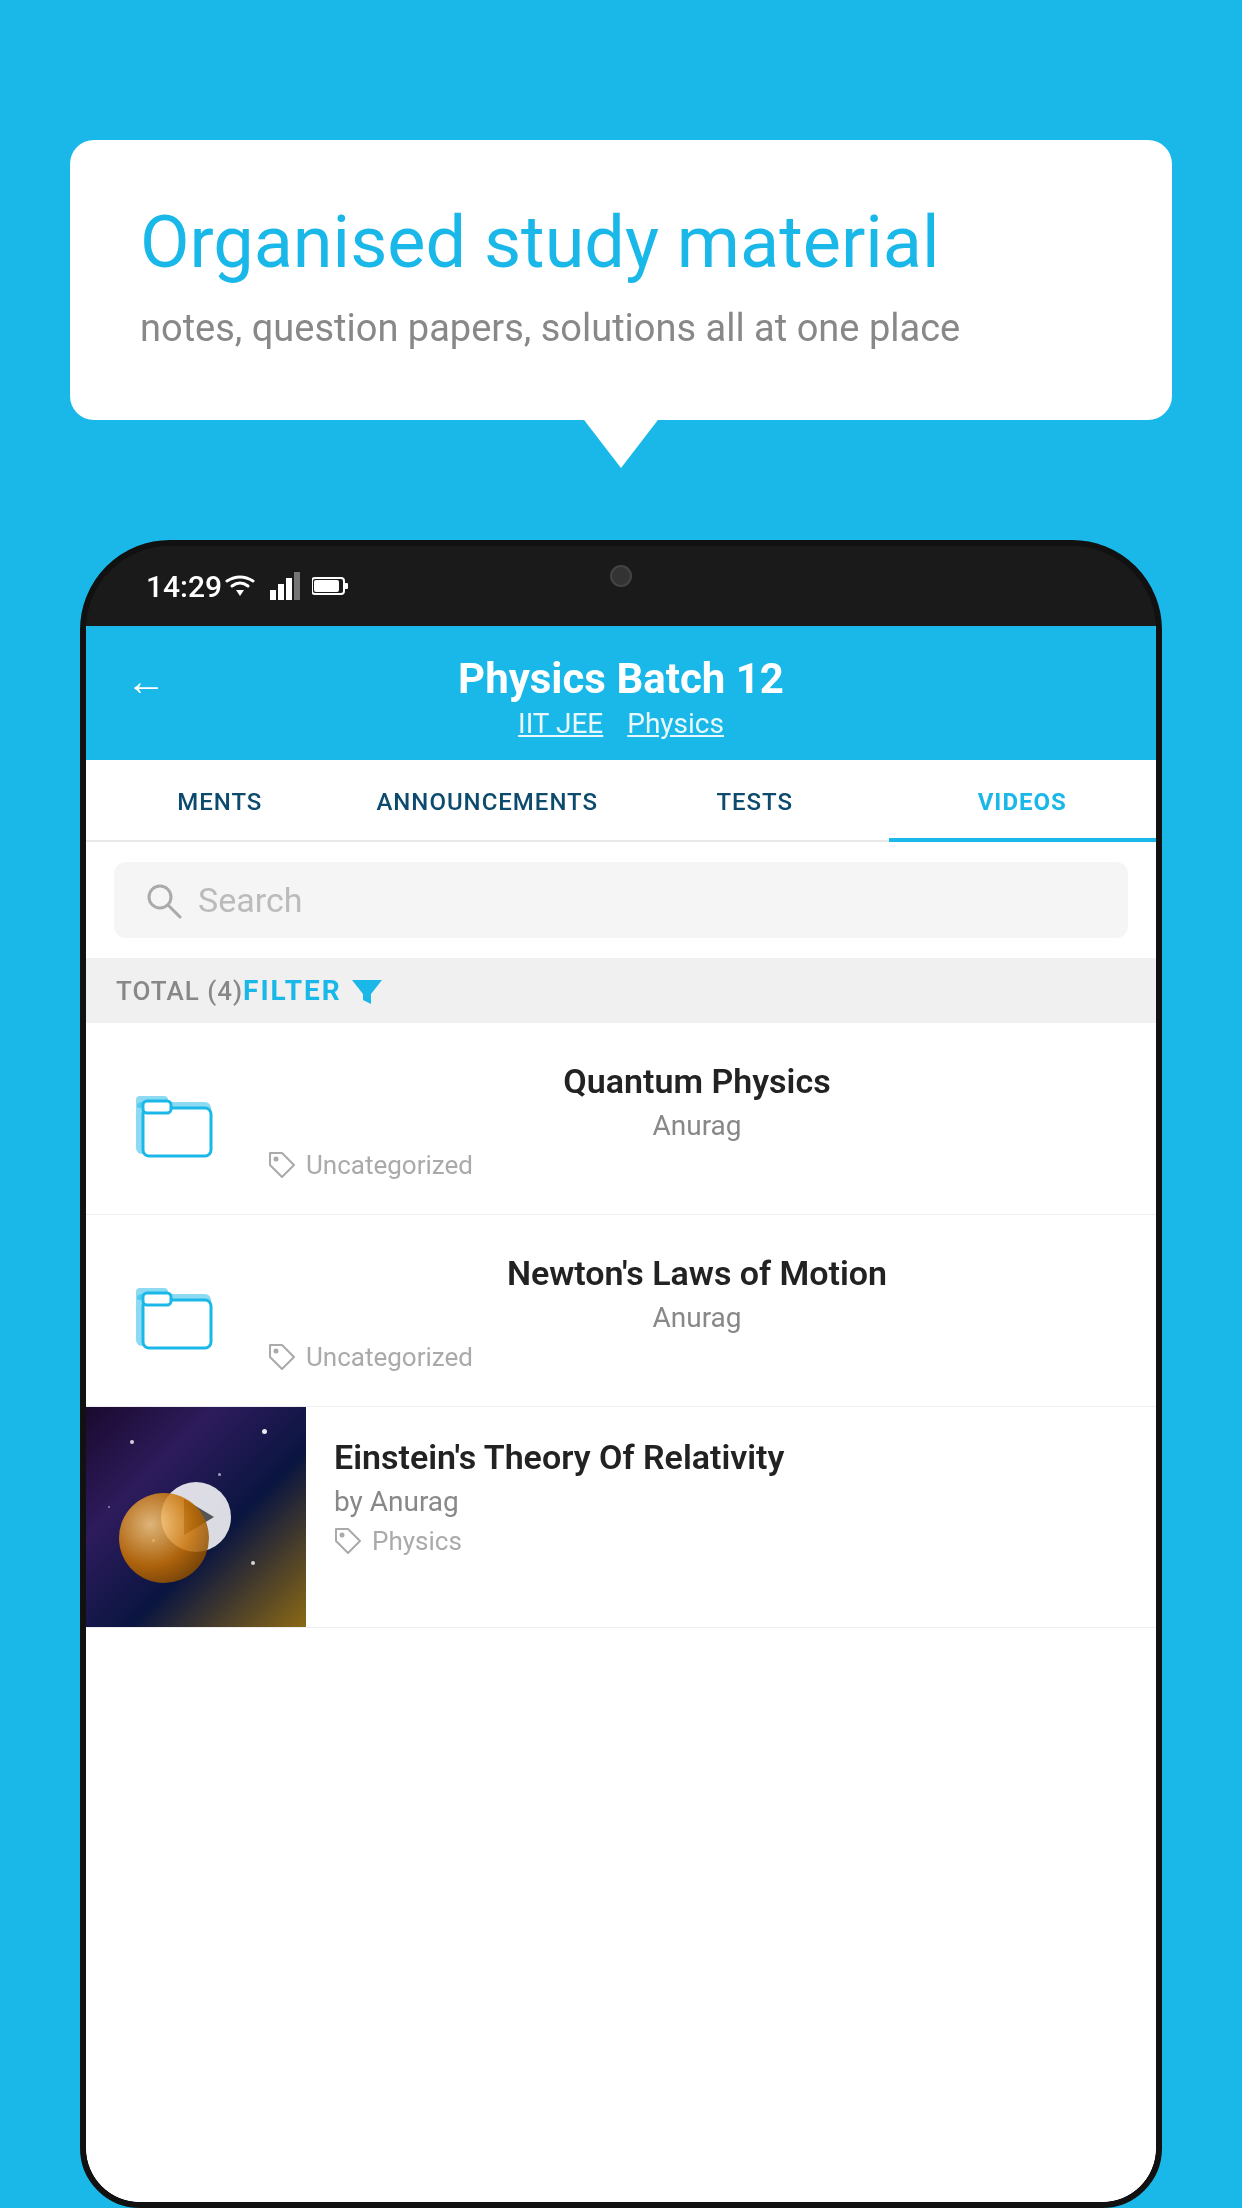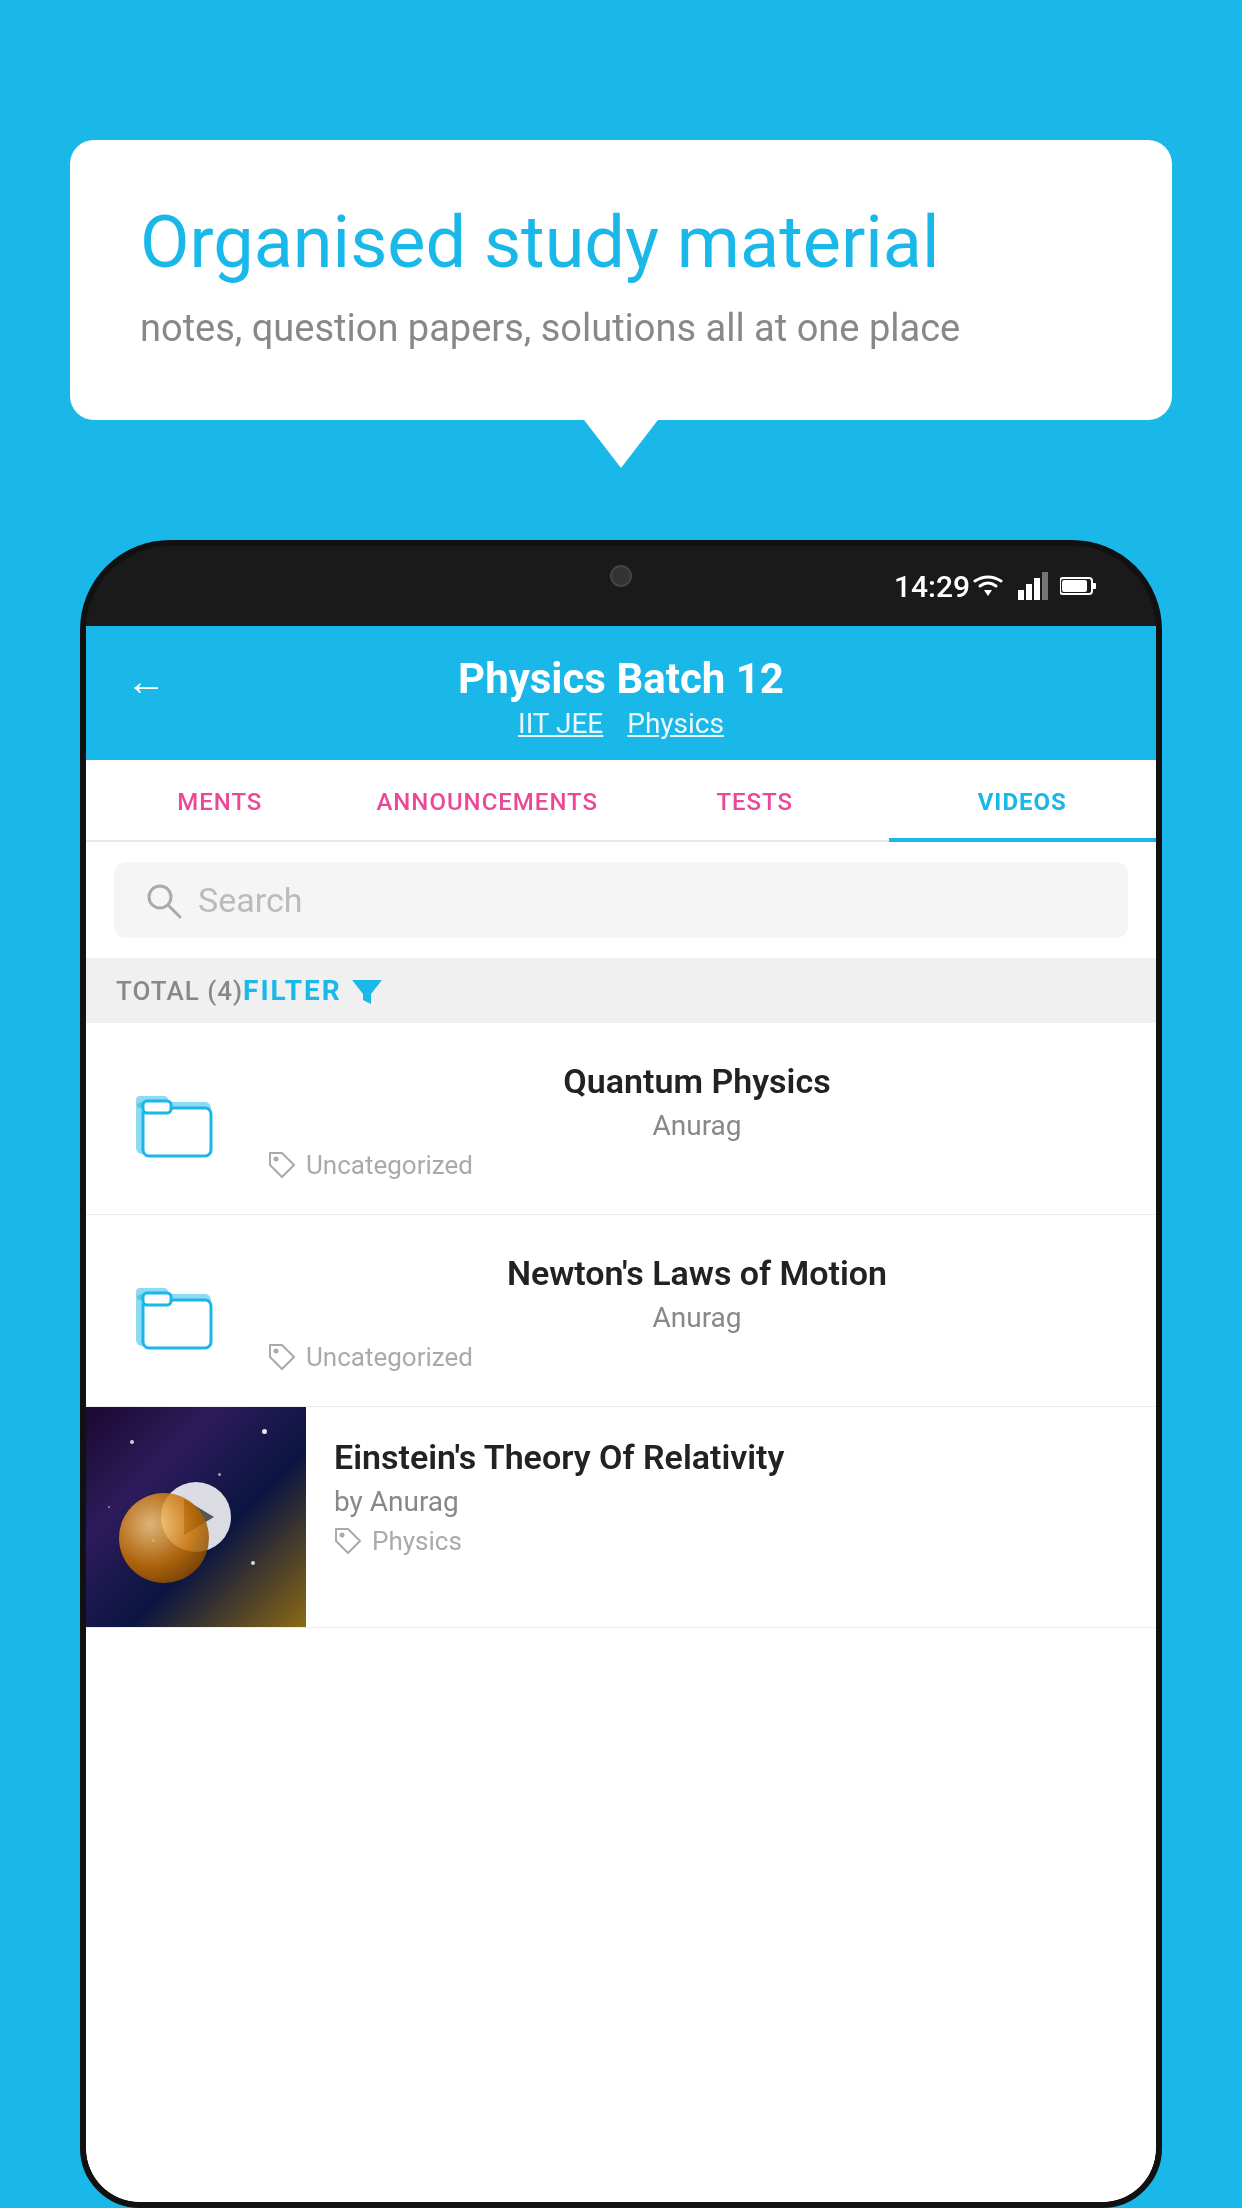--- a/index.html
+++ b/index.html
@@ -69,21 +69,21 @@
       border: 6px solid #111;
     }
 
     
     .phone-top {
       background: #1a1a1a;
       height: 80px;
       position: relative;
       display: flex;
       align-items: center;
-      justify-content: flex-end;
+      justify-content: flex-start;
       padding: 0 60px;
       z-index: 10;
     }
 
     .status-time {
       color: white;
       font-size: 30px;
       font-weight: 500;
     }
 
@@ -168,21 +168,21 @@
       background: white;
       border-bottom: 2px solid #e8e8e8;
     }
 
     .tab-item {
       flex: 1;
       text-align: center;
       padding: 28px 8px 24px;
       font-size: 24px;
       font-weight: 500;
-      color: #ec4899;
+      color: #0c4a6e;
       letter-spacing: 1px;
       position: relative;
     }
 
     .tab-item.active {
       color: #1ab8e8;
       font-weight: 700;
     }
 
     .tab-item.active::after {

